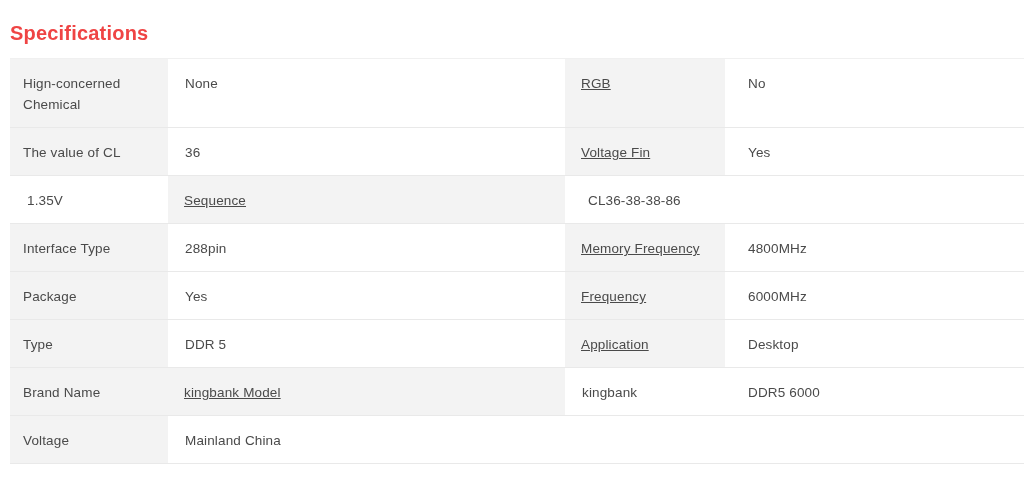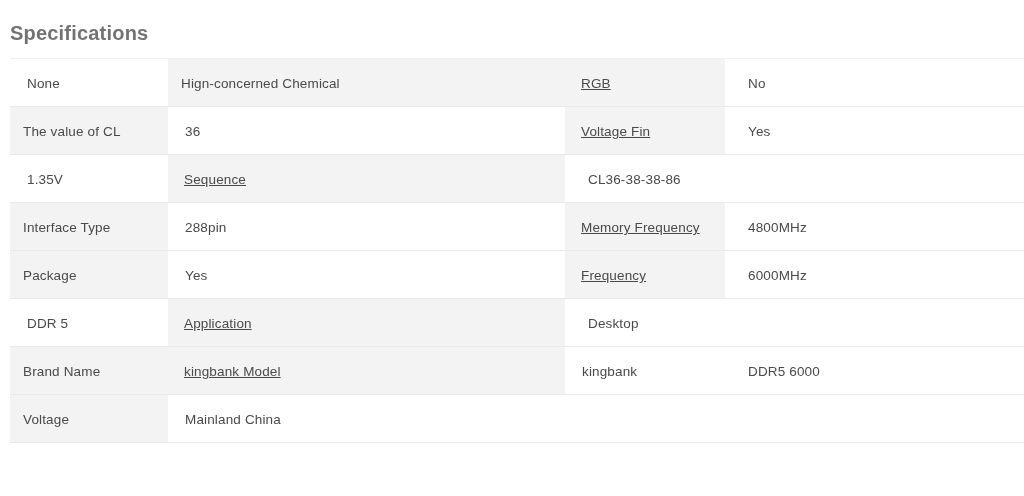--- a/index.html
+++ b/index.html
@@ -16,21 +16,21 @@
   }
   .page {
     width: 1024px;
     padding-left: 10px;
   }
   .page-title {
     margin: 21px 0 13px 0;
     font-size: 20px;
     line-height: 24px;
     font-weight: 800;
-    color: #737373;
+    color: #ef4444;
     letter-spacing: 0.2px;
   }
   .spec-table {
     border-top: 1px solid #f0f0f0;
     width: 100%;
   }
   .spec-row {
     display: grid;
     grid-template-columns: 158px 397px 160px 1fr;
     border-bottom: 1px solid #e9e9e9;
@@ -54,22 +54,22 @@
   .cell.span-rest { grid-column: 2 / 5; }
 </style>
 </head>
 <body>
 
 <div class="page">
   <h1 class="page-title">Specifications</h1>
 
   <div class="spec-table">
       <div class="spec-row">
+        <div class="cell label pos-l">Hign-concerned Chemical</div>
         <div class="cell value pos-l">None</div>
-        <div class="cell label pos-l">Hign-concerned Chemical</div>
         <div class="cell label pos-r">RGB</div>
         <div class="cell value pos-r">No</div>
       </div>
       <div class="spec-row">
         <div class="cell label pos-l">The value of CL</div>
         <div class="cell value pos-l">36</div>
         <div class="cell label pos-r">Voltage Fin</div>
         <div class="cell value pos-r">Yes</div>
       </div>
       <div class="spec-row">
@@ -83,20 +83,21 @@
         <div class="cell label pos-r">Memory Frequency</div>
         <div class="cell value pos-r">4800MHz</div>
       </div>
       <div class="spec-row">
         <div class="cell label pos-l">Package</div>
         <div class="cell value pos-l">Yes</div>
         <div class="cell label pos-r">Frequency</div>
         <div class="cell value pos-r">6000MHz</div>
       </div>
       <div class="spec-row">
+        <div class="cell label pos-l">Type</div>
         <div class="cell value pos-l">DDR 5</div>
         <div class="cell label pos-r">Application</div>
         <div class="cell value pos-r">Desktop</div>
       </div>
       <div class="spec-row">
         <div class="cell label pos-l">Brand Name</div>
         <div class="cell label pos-r">kingbank Model</div>
         <div class="cell value pos-l">kingbank</div>
         <div class="cell value pos-r">DDR5 6000</div>
       </div>

